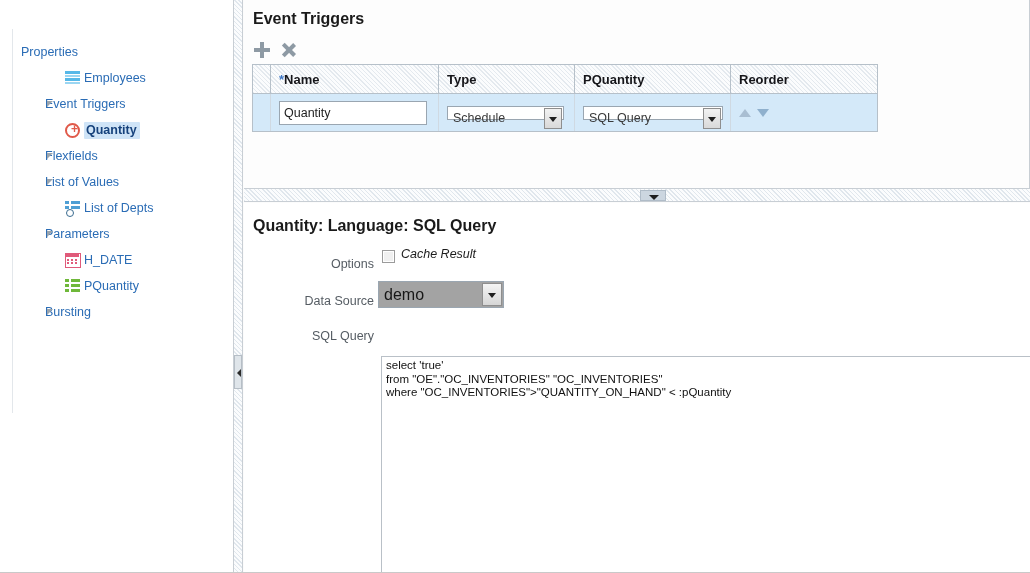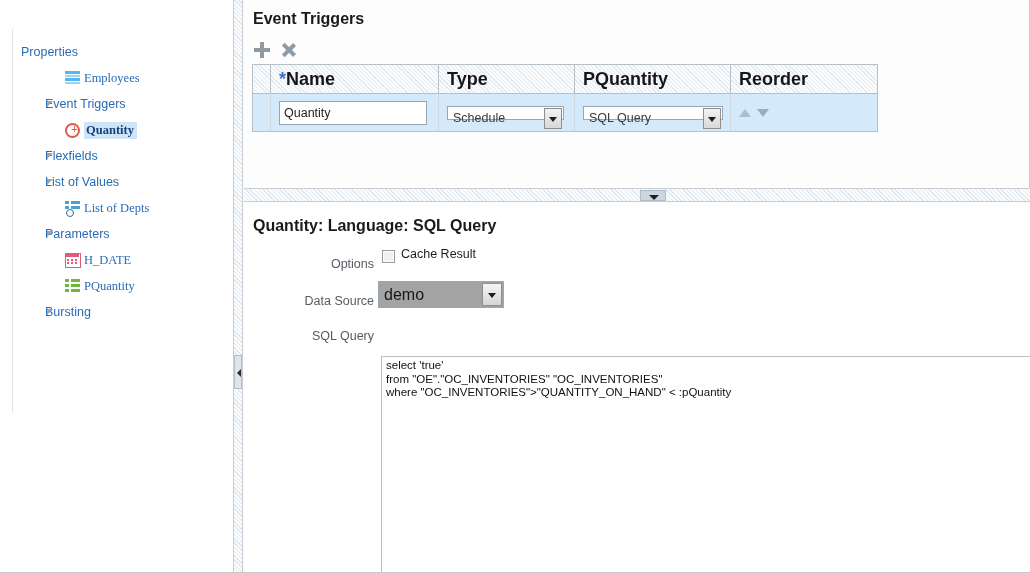--- a/index.html
+++ b/index.html
@@ -74,21 +74,21 @@
   .tree-node .lbl { color: #2a6cb5; }
   .tree-node.selected .lbl {
     background: #cfe4f7;
     color: #16427c;
     font-weight: bold;
     padding: 1px 3px 2px 2px;
     border-radius: 1px;
   }
   .ind0 { padding-left: 8px; }
   .ind1 { padding-left: 32px; }
-  .ind2 { padding-left: 52px; font-family: Liberation Serif, serif; }
+  .ind2 { padding-left: 52px; }
 
   .tri {
     position: absolute;
     left: 34px; top: 10px;
     width: 0; height: 0;
     border-left: 6px solid #9aa4ad;
     border-bottom: 6px solid transparent;
     border-top: 0px solid transparent;
   }
   .tri-l { left: 34px; }
@@ -258,21 +258,21 @@
   }
   #trig-table .hdr-row td {
     height: 29px;
     background-color: #fbfcfd;
     background-image:
       repeating-linear-gradient(45deg,
         rgba(175,190,205,0.30) 0px, rgba(175,190,205,0.30) 1px,
         rgba(255,255,255,0) 1px, rgba(255,255,255,0) 3px);
     border-right: 1px solid #b6c0c9;
     border-bottom: 1px solid #b6c0c9;
-    font-size: 18px;
+    font-size: 13px;
     font-weight: bold;
     color: #16161a;
     padding: 0 0 0 8px;
     vertical-align: middle;
   }
   #trig-table .hdr-row td.last { border-right: none; }
   #trig-table .hdr-row td.sel-col { width: 18px; padding: 0; }
   .req { color: #3d76c4; font-weight: bold; }
   #trig-table .data-row td {
     height: 37px;
@@ -403,20 +403,21 @@
     width: 13px; height: 13px;
     background: #f0f0f0;
     border: 1px solid #9b9b9b;
     box-shadow: inset 0 0 0 1px #ffffff;
   }
   #cache-label {
     position: absolute;
     left: 157px; top: 44px;
     font-size: 12.5px;
     color: #1c1c1c;
+    font-style: italic;
   }
 
   #ds-select {
     position: absolute;
     left: 134px; top: 78px;
     width: 126px; height: 27px;
     border: 1px solid #9aa6b1;
     background: #a3a3a3;
   }
   #ds-select .selval {

